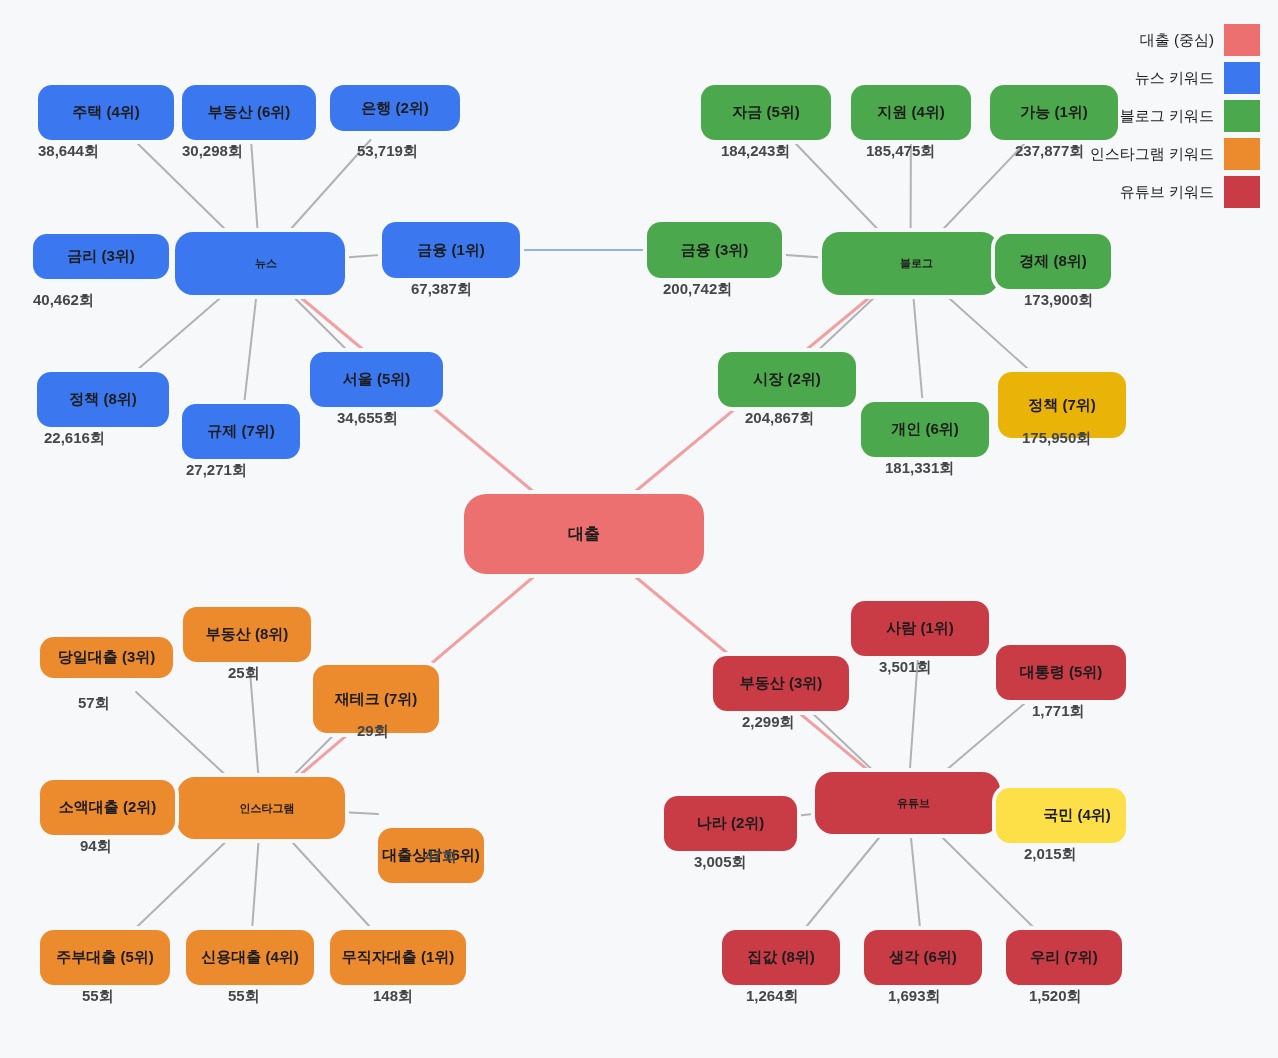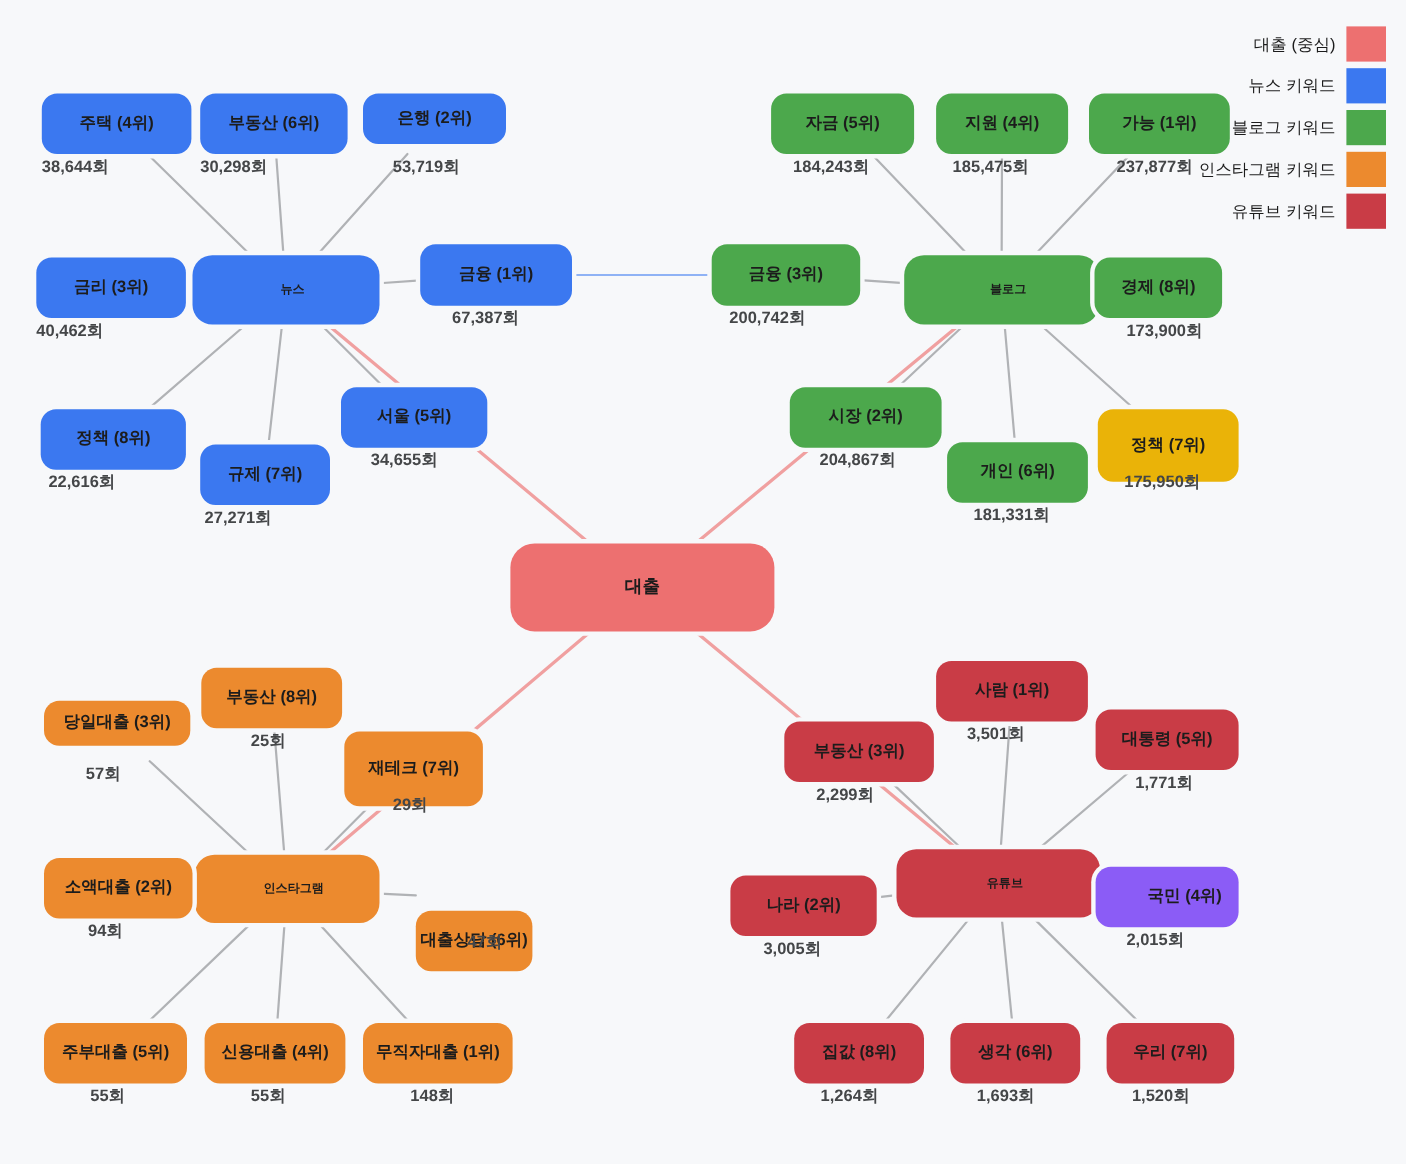--- a/index.html
+++ b/index.html
@@ -133,21 +133,21 @@
       </div>
       <div class="count" style="left: 38px; top: 142px; color: rgb(68, 70, 72);">38,644회</div>
       <div class="node kw" style="left: 182px; top: 85px; width: 134px; height: 55px; background: rgb(59, 120, 240);">
         <span>부동산 (6위)</span>
       </div>
       <div class="count" style="left: 182px; top: 142px; color: rgb(68, 70, 72);">30,298회</div>
       <div class="node kw" style="left: 330px; top: 85px; width: 130px; height: 46px; background: rgb(59, 120, 240);">
         <span>은행 (2위)</span>
       </div>
       <div class="count" style="left: 357px; top: 142px; color: rgb(68, 70, 72);">53,719회</div>
-      <div class="node kw" style="left: 33px; top: 234px; width: 136px; height: 55px; background: rgb(59, 120, 240);">
+      <div class="node kw" style="left: 33px; top: 234px; width: 136px; height: 45px; background: rgb(59, 120, 240);">
         <span>금리 (3위)</span>
       </div>
       <div class="count" style="left: 33px; top: 291px; color: rgb(68, 70, 72);">40,462회</div>
       <div class="node kw" style="left: 382px; top: 222px; width: 138px; height: 56px; background: rgb(59, 120, 240);">
         <span>금융 (1위)</span>
       </div>
       <div class="count" style="left: 411px; top: 280px; color: rgb(68, 70, 72);">67,387회</div>
       <div class="node kw" style="left: 37px; top: 372px; width: 132px; height: 55px; background: rgb(59, 120, 240);">
         <span>정책 (8위)</span>
       </div>
@@ -233,21 +233,21 @@
       </div>
       <div class="count" style="left: 1032px; top: 702px; color: rgb(68, 70, 72);">1,771회</div>
       <div class="node kw" style="left: 713px; top: 656px; width: 136px; height: 55px; background: rgb(201, 60, 70);">
         <span>부동산 (3위)</span>
       </div>
       <div class="count" style="left: 742px; top: 713px; color: rgb(68, 70, 72);">2,299회</div>
       <div class="node kw" style="left: 664px; top: 796px; width: 133px; height: 55px; background: rgb(201, 60, 70);">
         <span>나라 (2위)</span>
       </div>
       <div class="count" style="left: 694px; top: 853px; color: rgb(68, 70, 72);">3,005회</div>
-      <div class="node kw" style="left: 996px; top: 788px; width: 130px; height: 55px; background: #8b5cf6; padding-left: 32px;">
+      <div class="node kw" style="left: 996px; top: 788px; width: 130px; height: 55px; background: #fde047; padding-left: 32px;">
         <span>국민 (4위)</span>
       </div>
       <div class="count" style="left: 1024px; top: 845px; color: rgb(68, 70, 72);">2,015회</div>
       <div class="node kw" style="left: 722px; top: 930px; width: 118px; height: 55px; background: rgb(201, 60, 70);">
         <span>집값 (8위)</span>
       </div>
       <div class="count" style="left: 746px; top: 987px; color: rgb(68, 70, 72);">1,264회</div>
       <div class="node kw" style="left: 864px; top: 930px; width: 118px; height: 55px; background: rgb(201, 60, 70);">
         <span>생각 (6위)</span>
       </div>

